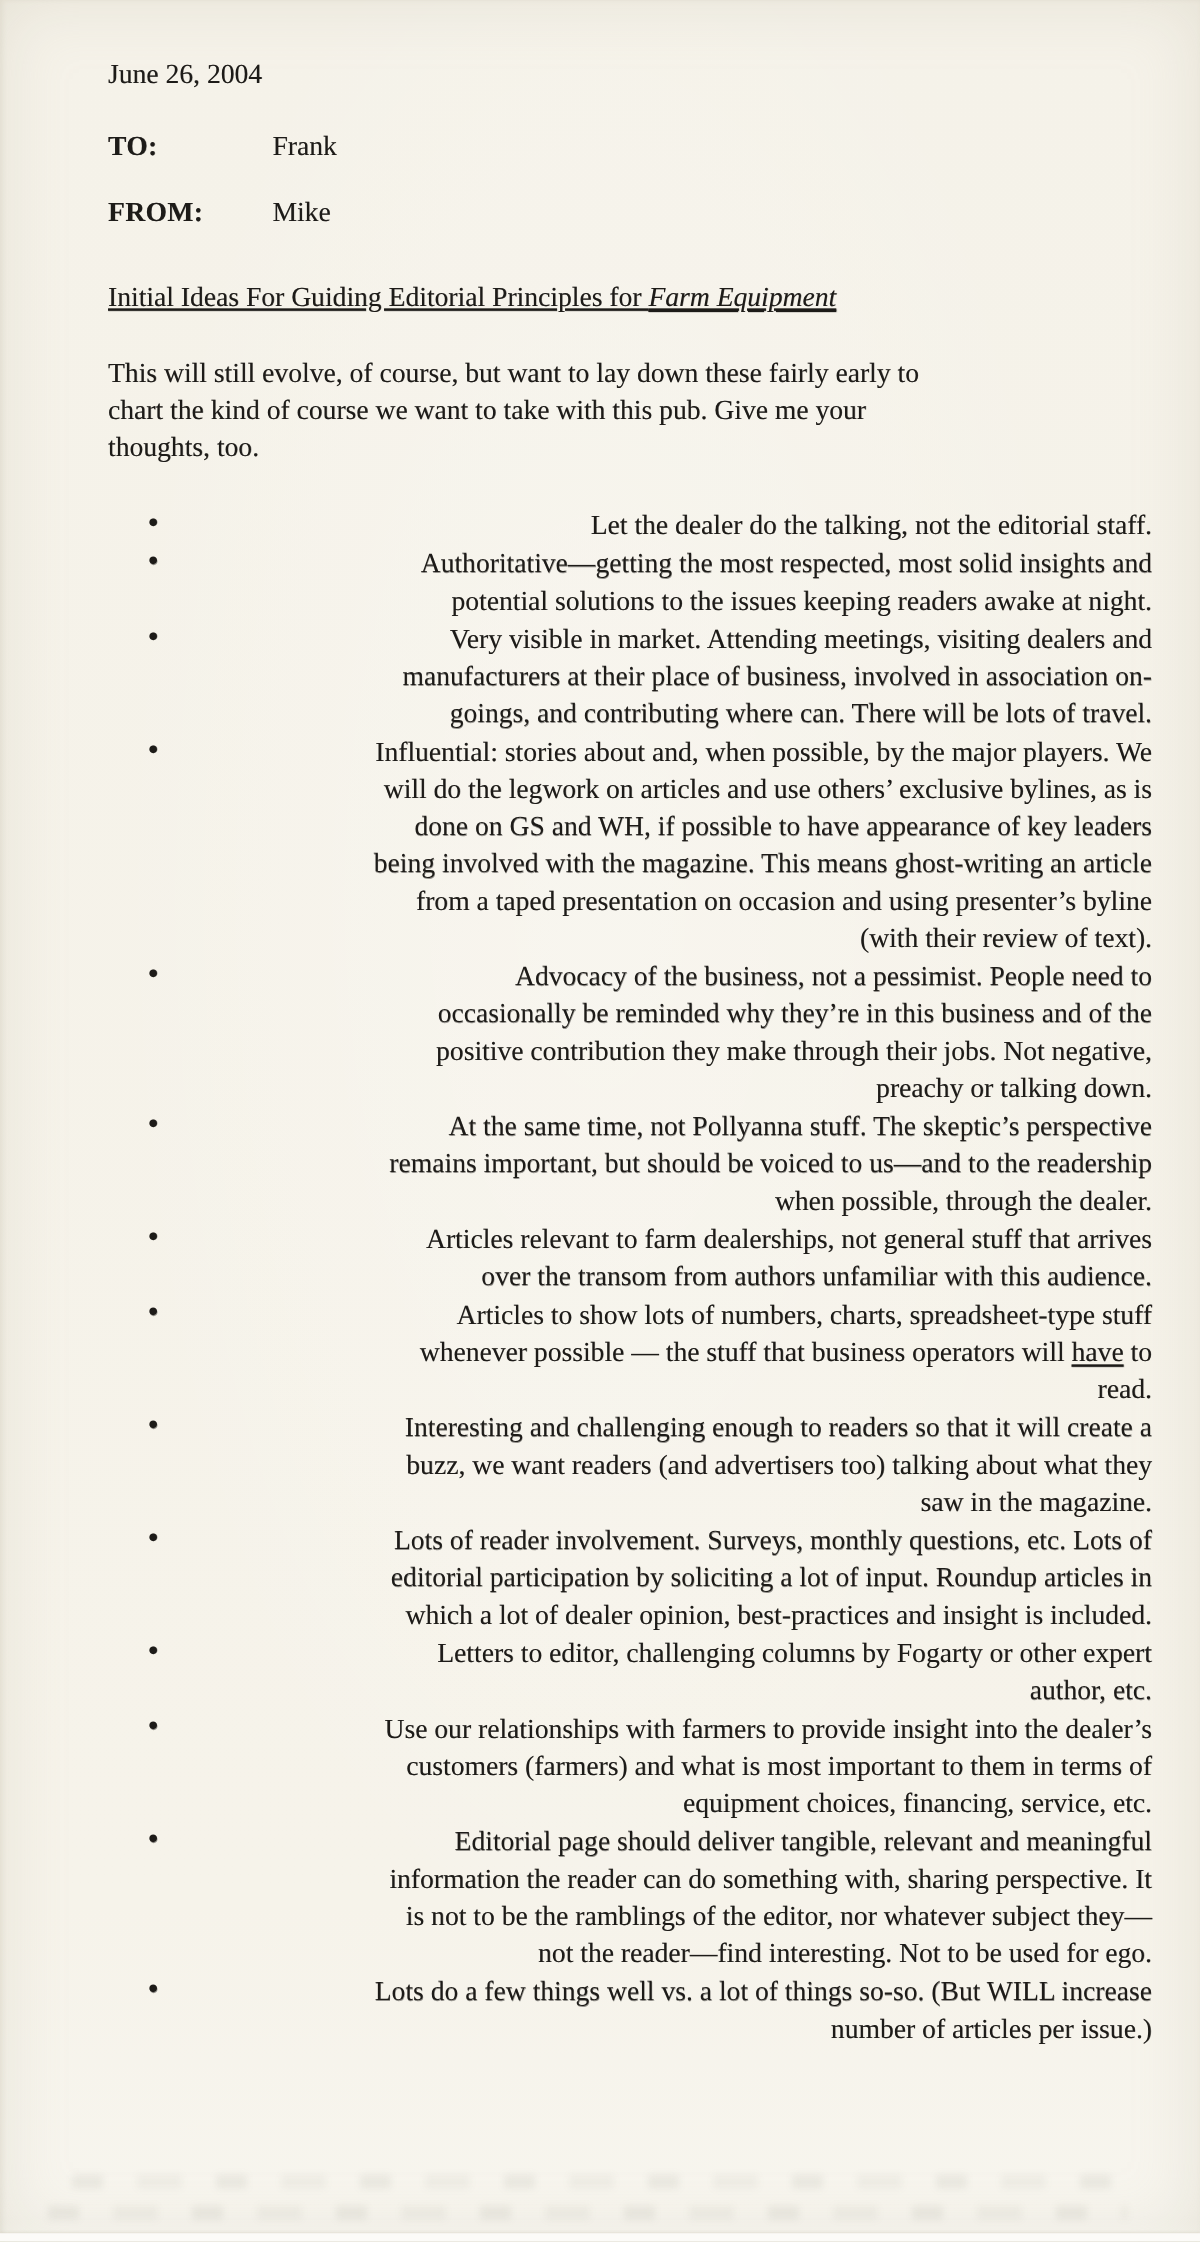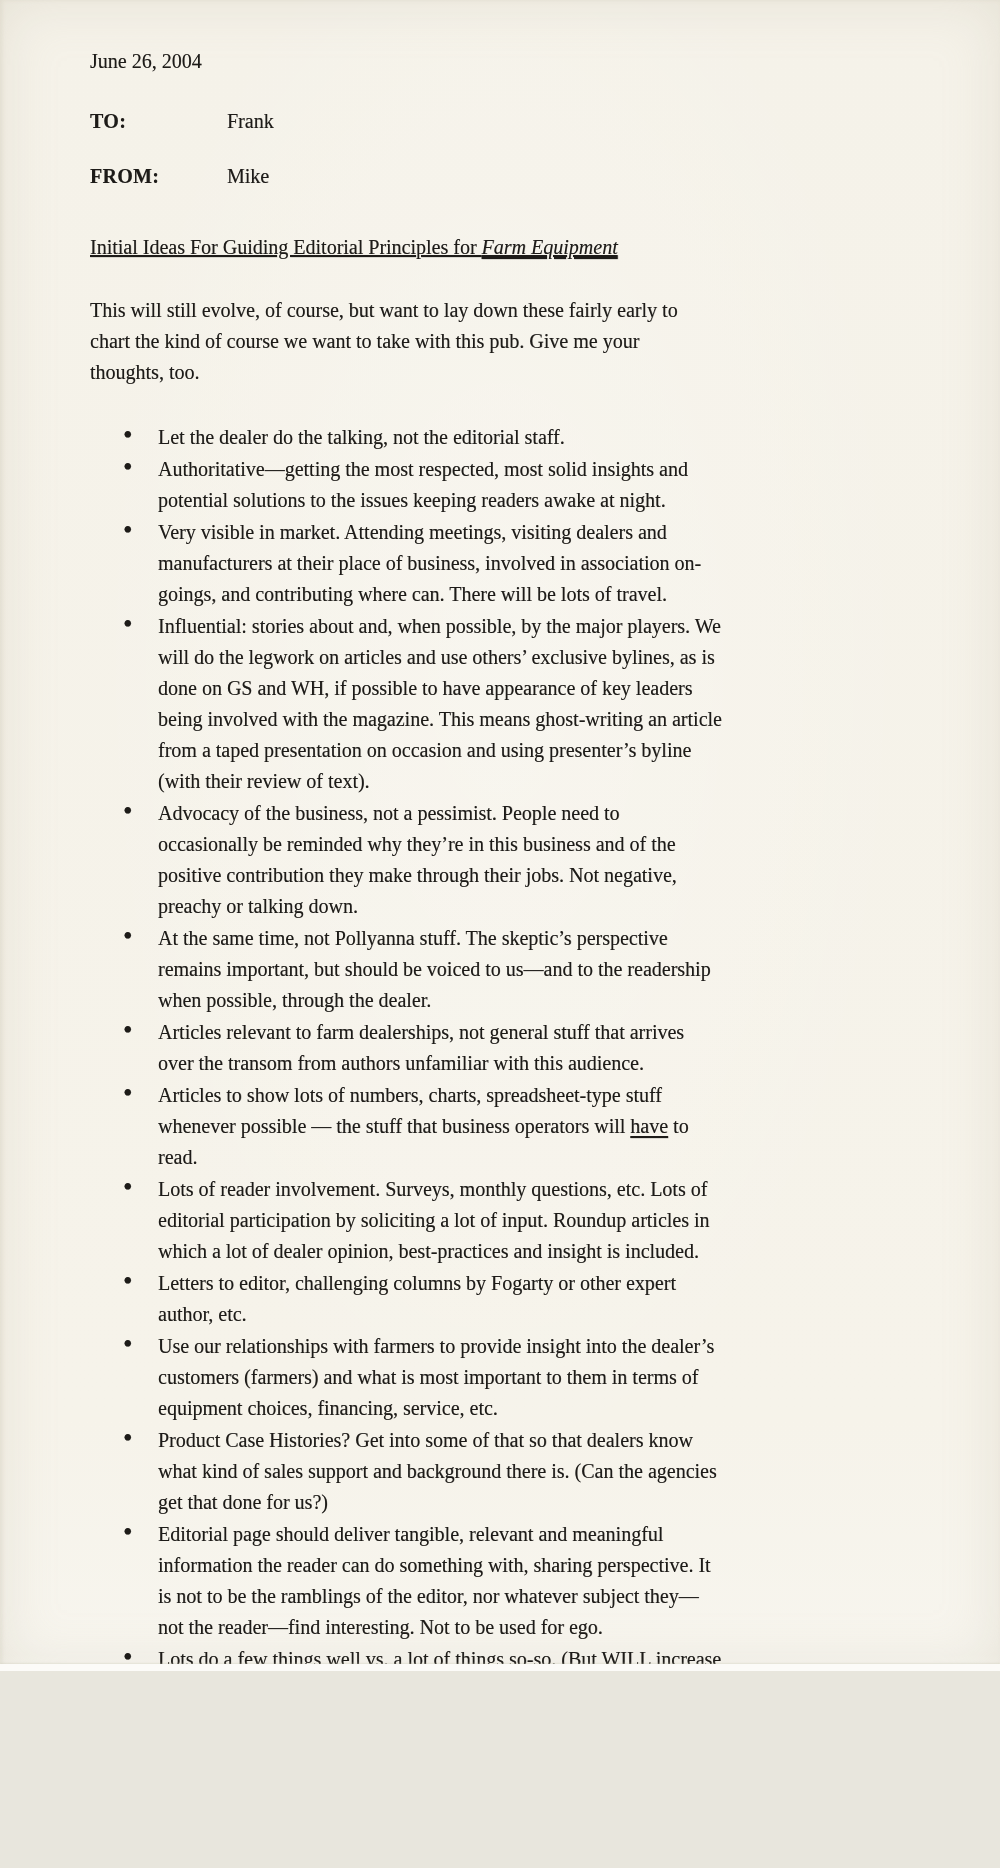--- a/index.html
+++ b/index.html
@@ -4,46 +4,47 @@
 <style>
   * { margin: 0; padding: 0; box-sizing: border-box; }
   html, body { background: #e8e6dd; }
   body {
     width: 1000px;
     font-family: "Liberation Serif", "DejaVu Serif", serif;
   }
   .page {
     position: relative;
     width: 1000px;
-    height: 1671px;
+    height: 1868px;
     background: #f6f3ea;
     background-image:
       radial-gradient(ellipse at 50% 40%, rgba(255,255,255,0.25) 0%, rgba(255,255,255,0) 60%),
       linear-gradient(180deg, #f5f2e9 0%, #f6f3ea 85%, #f7f5ee 99%, #fbfaf5 100%);
     box-shadow: inset 0 0 55px rgba(190,183,160,0.28), inset 2px 0 4px rgba(180,173,150,0.18);
     overflow: hidden;
     color: #1d1b18;
-    font-size: 20px;
+    font-size: 23px;
     line-height: 31px;
     text-shadow: 0.3px 0.3px 0.5px rgba(29,27,24,0.45);
   }
   .content {
     padding: 46px 40px 0 90px;
   }
   .date-line { margin-bottom: 29px; }
   .field-row { display: flex; margin-bottom: 24px; }
   .field-label { font-weight: bold; width: 137px; flex: 0 0 137px; letter-spacing: 0.3px; }
   .field-row.to-row { margin-bottom: 24px; }
   .title-line { margin-top: 40px; margin-bottom: 0; text-decoration: underline; }
   .magazine-name { font-style: italic; text-decoration: underline; text-underline-offset: 3px; }
   .intro { margin-top: 32px; white-space: pre-line; }
   ul.bullet-list {
     list-style: none;
     margin: 34px 0 0 0;
     padding: 0;
+    text-align: right;
   }
   ul.bullet-list li {
     position: relative;
     padding-left: 68px;
     margin-bottom: 1px;
     white-space: pre-line;
   }
   ul.bullet-list li::before {
     content: "\2022";
     position: absolute;
@@ -120,31 +121,31 @@
 positive contribution they make through their jobs. Not negative,
 preachy or talking down.</li>
       <li>At the same time, not Pollyanna stuff. The skeptic’s perspective
 remains important, but should be voiced to us—and to the readership
 when possible, through the dealer.</li>
       <li>Articles relevant to farm dealerships, not general stuff that arrives
 over the transom from authors unfamiliar with this audience.</li>
       <li><span>Articles to show lots of numbers, charts, spreadsheet-type stuff
 whenever possible — the stuff that business operators will </span><span class="u">have</span><span> to
 read.</span></li>
+      <li>Interesting and challenging enough to readers so that it will create a
+buzz, we want readers (and advertisers too) talking about what they
+saw in the magazine.</li>
       <li>Lots of reader involvement. Surveys, monthly questions, etc. Lots of
 editorial participation by soliciting a lot of input. Roundup articles in
 which a lot of dealer opinion, best-practices and insight is included.</li>
       <li>Letters to editor, challenging columns by Fogarty or other expert
 author, etc.</li>
       <li>Use our relationships with farmers to provide insight into the dealer’s
 customers (farmers) and what is most important to them in terms of
 equipment choices, financing, service, etc.</li>
-      <li>Product Case Histories? Get into some of that so that dealers know
-what kind of sales support and background there is. (Can the agencies
-get that done for us?)</li>
       <li>Editorial page should deliver tangible, relevant and meaningful
 information the reader can do something with, sharing perspective. It
 is not to be the ramblings of the editor, nor whatever subject they—
 not the reader—find interesting. Not to be used for ego.</li>
       <li>Lots do a few things well vs. a lot of things so-so. (But WILL increase
 number of articles per issue.)</li>
     </ul>
   </div>
 
   <div class="ghost-row row1"></div>

